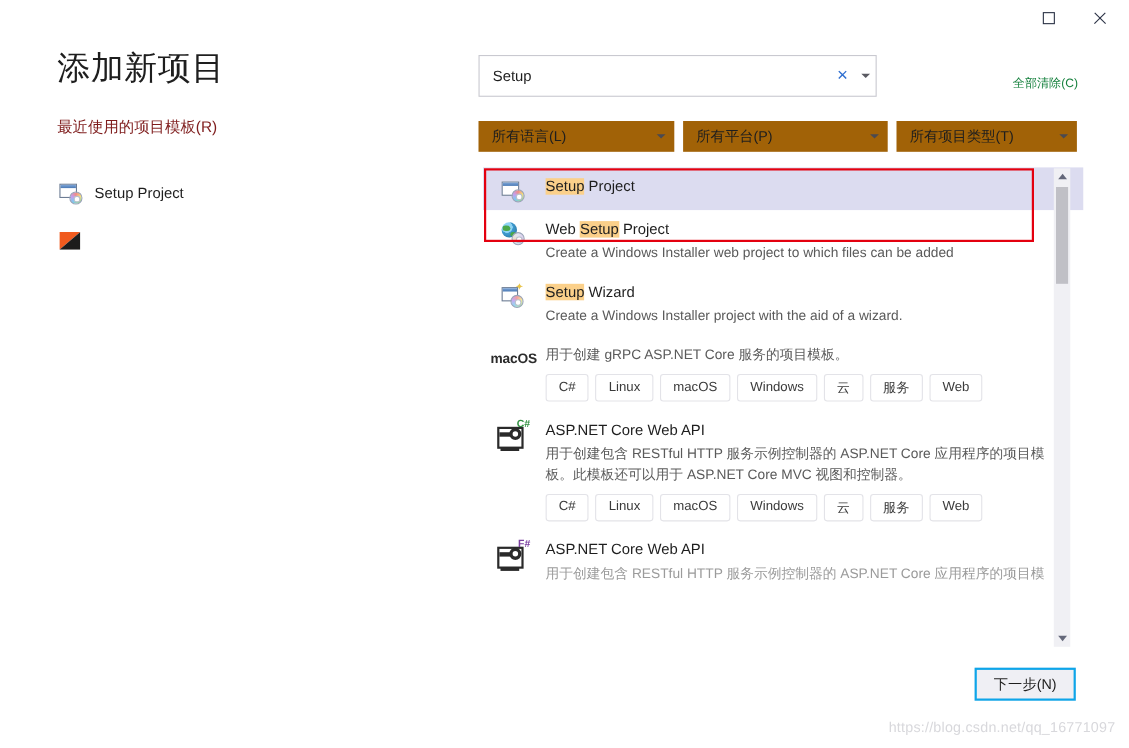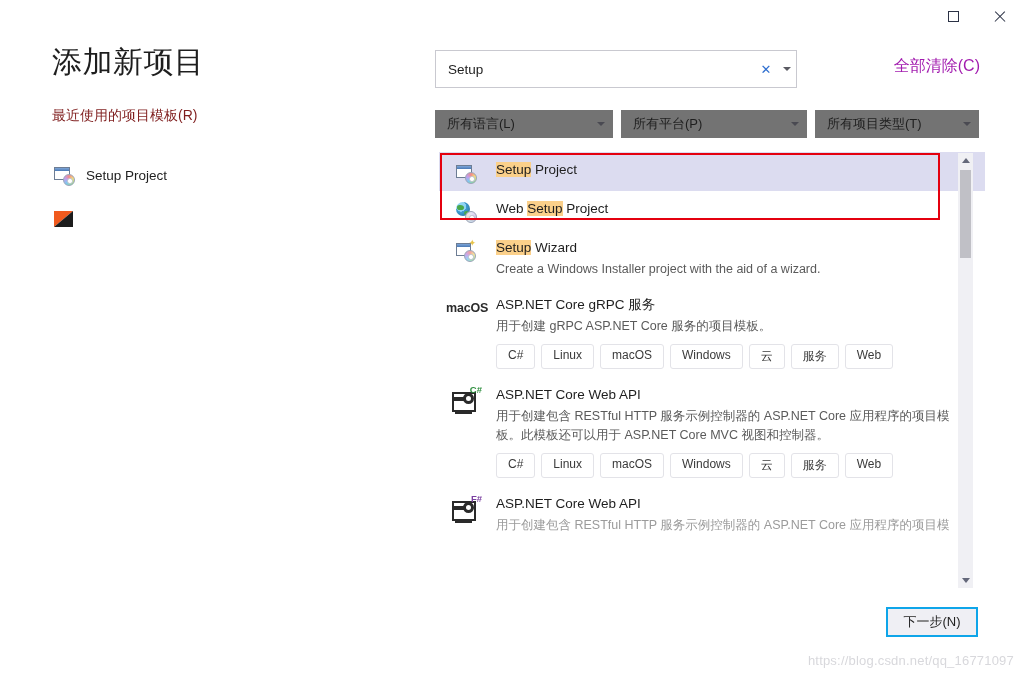--- a/index.html
+++ b/index.html
@@ -215,30 +215,30 @@
   .search-drop {
     width: 18px; height: 100%; display: flex; align-items: center;
     justify-content: center; cursor: pointer;
   }
   .caret-sm {
     width: 0; height: 0;
     border-left: 4px solid transparent; border-right: 4px solid transparent;
     border-top: 4px solid #5a5a62;
   }
   .clear-all {
-    position: absolute; right: 46px; top: 24px;
-    font-size: 16px; color: #a21caf; cursor: pointer;
+    position: absolute; right: 46px; top: 36px;
+    font-size: 11px; color: #15803d; cursor: pointer;
   }
 
   .filters {
     position: absolute; left: 5px; top: 78px; width: 544px; height: 28px;
   }
   .filter {
     position: absolute; top: 0; height: 28px;
-    background: #737373;
+    background: #a16207;
     display: flex; align-items: center; justify-content: space-between;
     padding: 0 8px 0 12px; cursor: default;
     font-size: 13px; color: #1e1e1e;
   }
   .filter .caret {
     width: 0; height: 0; margin-left: 10px;
     border-left: 4px solid transparent; border-right: 4px solid transparent;
     border-top: 4px solid #4a4a52;
   }
   .f1 { left: 0px;   width: 178px; }
@@ -398,41 +398,41 @@
         </div>
         <div class="listrow">
           <div class="icon-cell">
             <span class="ico ico-web">
               <span class="globe"></span>
               <span class="cd"></span>
             </span>
           </div>
           <div class="text-cell">
             <div class="row-title">Web <span class="hl">Setup</span> Project</div>
+            <div class="row-desc">Create a Windows Installer web project to which files can be added</div>
           </div>
         </div>
         <div class="listrow">
           <div class="icon-cell">
             <span class="ico ico-wiz">
               <span class="win"></span>
               <span class="cd"></span>
               <span class="spark">✦</span>
             </span>
           </div>
           <div class="text-cell">
             <div class="row-title"><span class="hl">Setup</span> Wizard</div>
             <div class="row-desc">Create a Windows Installer project with the aid of a wizard.</div>
           </div>
         </div>
         <div class="listrow">
           <div class="icon-cell">
             <span class="ico ico-grpc">macOS</span>
           </div>
           <div class="text-cell">
-            <div class="row-title">ASP.NET Core gRPC 服务</div>
             <div class="row-desc">用于创建 gRPC ASP.NET Core 服务的项目模板。</div>
             <div class="tags">
               <span class="tag">C#</span>
               <span class="tag">Linux</span>
               <span class="tag">macOS</span>
               <span class="tag">Windows</span>
               <span class="tag">云</span>
               <span class="tag">服务</span>
               <span class="tag">Web</span>
             </div>

